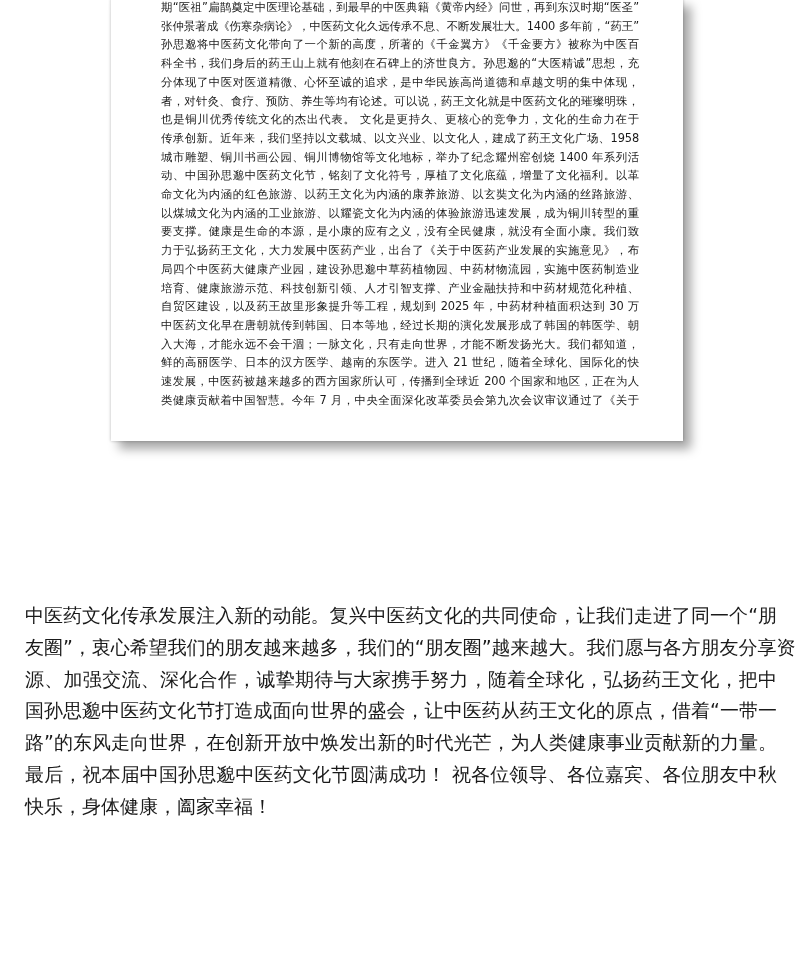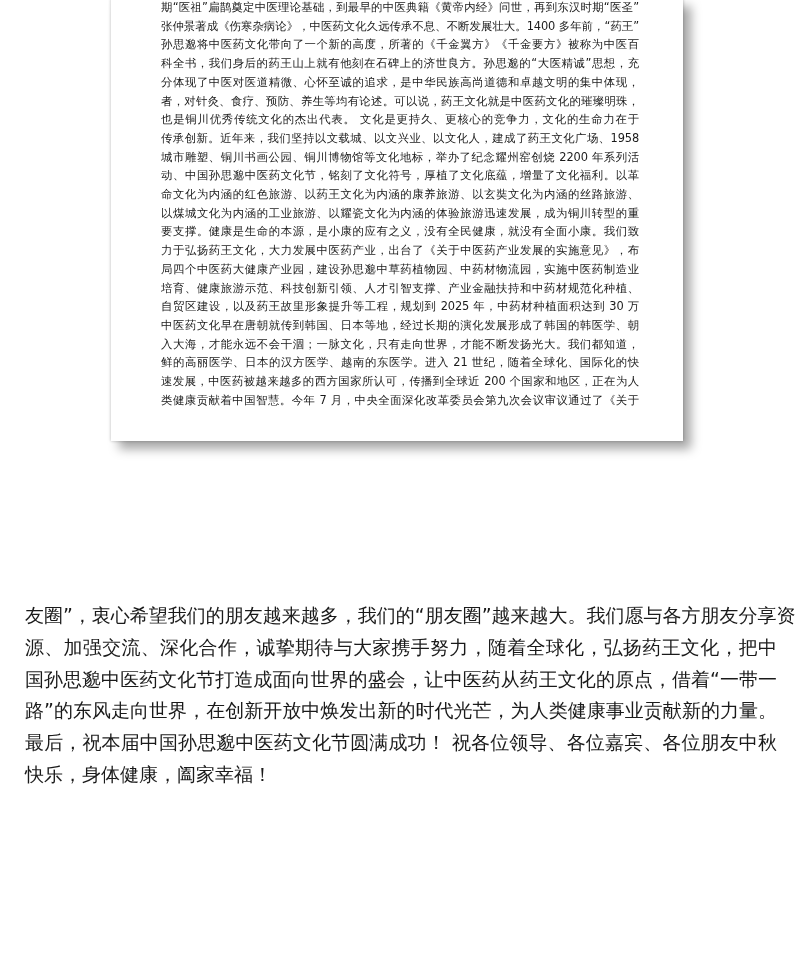--- a/index.html
+++ b/index.html
@@ -65,38 +65,39 @@
 <div class="page-preview">
   <div class="page-text">
     <span class="page-line">期“医祖”扁鹊奠定中医理论基础，到最早的中医典籍《黄帝内经》问世，再到东汉时期“医圣”</span>
     <span class="page-line">张仲景著成《伤寒杂病论》，中医药文化久远传承不息、不断发展壮大。1400 多年前，“药王”</span>
     <span class="page-line">孙思邈将中医药文化带向了一个新的高度，所著的《千金翼方》《千金要方》被称为中医百</span>
     <span class="page-line">科全书，我们身后的药王山上就有他刻在石碑上的济世良方。孙思邈的“大医精诚”思想，充</span>
     <span class="page-line">分体现了中医对医道精微、心怀至诚的追求，是中华民族高尚道德和卓越文明的集中体现，</span>
     <span class="page-line">者，对针灸、食疗、预防、养生等均有论述。可以说，药王文化就是中医药文化的璀璨明珠，</span>
     <span class="page-line">也是铜川优秀传统文化的杰出代表。  文化是更持久、更核心的竞争力，文化的生命力在于</span>
     <span class="page-line">传承创新。近年来，我们坚持以文载城、以文兴业、以文化人，建成了药王文化广场、1958</span>
-    <span class="page-line">城市雕塑、铜川书画公园、铜川博物馆等文化地标，举办了纪念耀州窑创烧 2200 年系列活</span>
+    <span class="page-line">城市雕塑、铜川书画公园、铜川博物馆等文化地标，举办了纪念耀州窑创烧 1400 年系列活</span>
     <span class="page-line">动、中国孙思邈中医药文化节，铭刻了文化符号，厚植了文化底蕴，增量了文化福利。以革</span>
     <span class="page-line">命文化为内涵的红色旅游、以药王文化为内涵的康养旅游、以玄奘文化为内涵的丝路旅游、</span>
     <span class="page-line">以煤城文化为内涵的工业旅游、以耀瓷文化为内涵的体验旅游迅速发展，成为铜川转型的重</span>
     <span class="page-line">要支撑。健康是生命的本源，是小康的应有之义，没有全民健康，就没有全面小康。我们致</span>
     <span class="page-line">力于弘扬药王文化，大力发展中医药产业，出台了《关于中医药产业发展的实施意见》，布</span>
     <span class="page-line">局四个中医药大健康产业园，建设孙思邈中草药植物园、中药材物流园，实施中医药制造业</span>
     <span class="page-line">培育、健康旅游示范、科技创新引领、人才引智支撑、产业金融扶持和中药材规范化种植、</span>
     <span class="page-line">自贸区建设，以及药王故里形象提升等工程，规划到 2025 年，中药材种植面积达到 30 万</span>
     <span class="page-line">中医药文化早在唐朝就传到韩国、日本等地，经过长期的演化发展形成了韩国的韩医学、朝</span>
     <span class="page-line">入大海，才能永远不会干涸；一脉文化，只有走向世界，才能不断发扬光大。我们都知道，</span>
     <span class="page-line">鲜的高丽医学、日本的汉方医学、越南的东医学。进入 21 世纪，随着全球化、国际化的快</span>
     <span class="page-line">速发展，中医药被越来越多的西方国家所认可，传播到全球近 200 个国家和地区，正在为人</span>
     <span class="page-line">类健康贡献着中国智慧。今年 7 月，中央全面深化改革委员会第九次会议审议通过了《关于</span>
 
   </div>
 </div>
 
 <div class="continuation">
+  <span class="cont-line">中医药文化传承发展注入新的动能。复兴中医药文化的共同使命，让我们走进了同一个“朋</span>
   <span class="cont-line">友圈”，衷心希望我们的朋友越来越多，我们的“朋友圈”越来越大。我们愿与各方朋友分享资</span>
   <span class="cont-line">源、加强交流、深化合作，诚挚期待与大家携手努力，随着全球化，弘扬药王文化，把中</span>
   <span class="cont-line">国孙思邈中医药文化节打造成面向世界的盛会，让中医药从药王文化的原点，借着“一带一</span>
   <span class="cont-line">路”的东风走向世界，在创新开放中焕发出新的时代光芒，为人类健康事业贡献新的力量。</span>
   <span class="cont-line">最后，祝本届中国孙思邈中医药文化节圆满成功！  祝各位领导、各位嘉宾、各位朋友中秋</span>
   <span class="cont-line last">快乐，身体健康，阖家幸福！</span>
 </div>
 
 </body></html>

